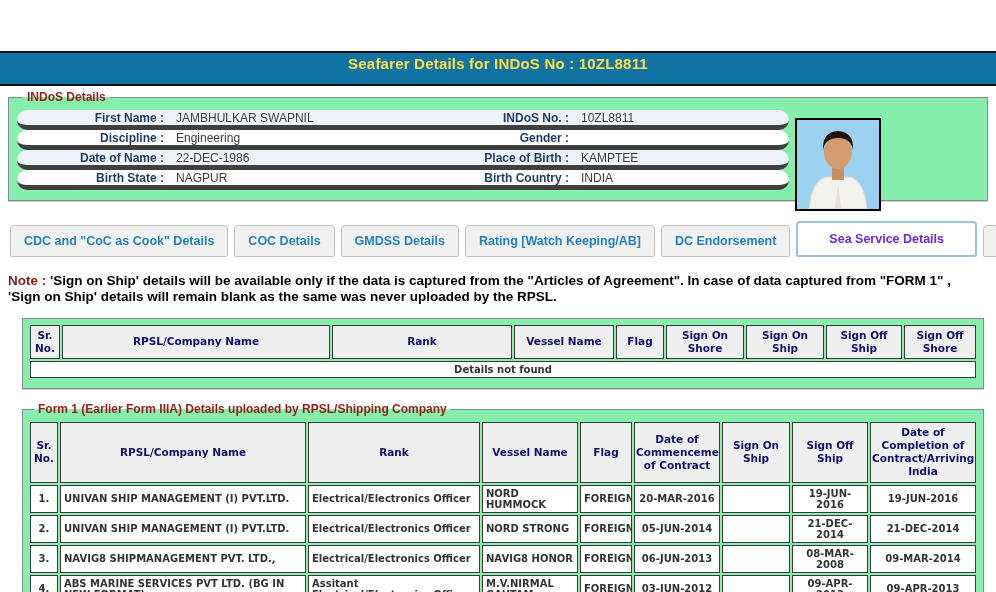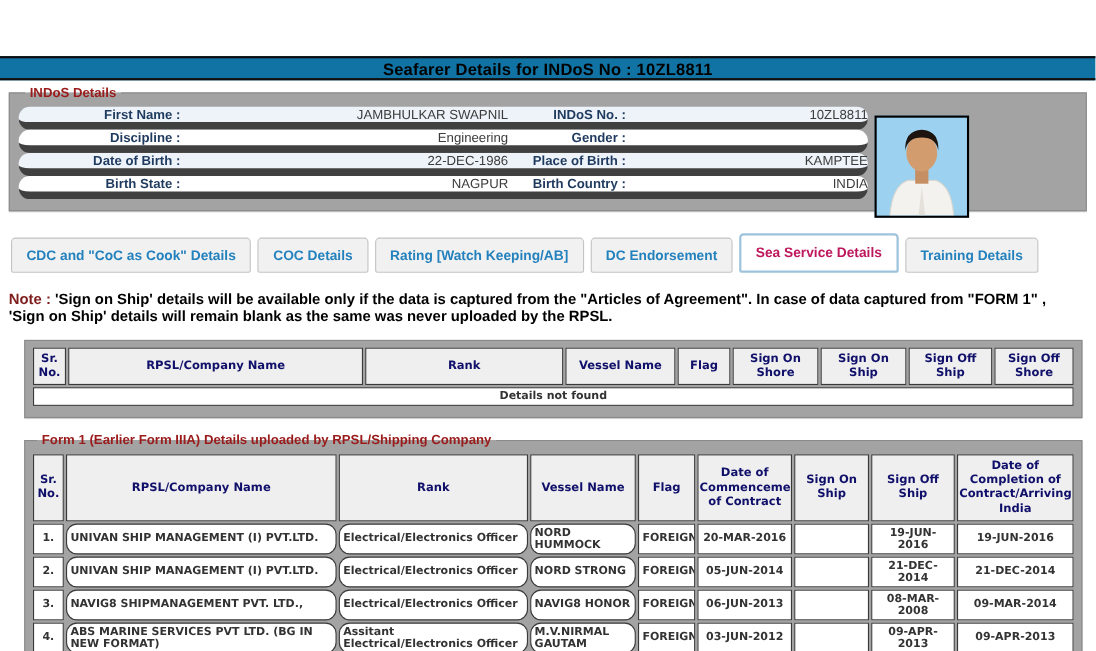--- a/index.html
+++ b/index.html
@@ -1,56 +1,56 @@
 <!DOCTYPE html>
 <html><head>
 <meta charset="utf-8">
 <style>
   * { box-sizing: border-box; margin: 0; padding: 0; }
   html,body { background:#fff; width:996px; height:592px; overflow:hidden;
               font-family:"Liberation Sans", sans-serif; }
 
   
   .title-bar {
-    margin-top:51px; height:22px; background:#1173A3;
+    margin-top:51px; height:35px; background:#1173A3;
     border-top:2px solid #101010; border-bottom:2px solid #101010;
-    color:#000000; font-weight:bold; font-size:15px; text-align:center;
+    color:#fde047; font-weight:bold; font-size:15px; text-align:center;
     line-height:21px; letter-spacing:.2px;
   }
 
   
-  fieldset { border:1px solid #8a8a8a; box-shadow:0 1px 0 #cfcfcf; background:#a3a3a3; }
+  fieldset { border:1px solid #8a8a8a; box-shadow:0 1px 0 #cfcfcf; background:#86efac; }
   legend { color:#9a1b1b; font-weight:bold; font-size:12px; padding:0 4px; margin-left:6px; }
 
   .indos-fs { margin:4px 8px 0 8px; padding:4px 8px 10px 8px; position:relative; min-height:108px; }
   .info-grid { width:772px; margin-top:2px; }
   .info-row {
     display:grid; grid-template-columns:155px 290px 115px 1fr;
-    align-items:center; min-height:20px; border-bottom:7px solid #404040;
+    align-items:center; min-height:20px; border-bottom:5px solid #404040;
     font-size:12px;
     border-radius:10px;
   }
   .info-row:nth-child(odd) { background:#EDF3F9; }
   .info-row:nth-child(even) { background:#fff; }
   .cell-label { text-align:right; font-weight:bold; color:#1F3A5F; padding-right:8px; white-space:nowrap; }
-  .cell-value { text-align:right; color:#3c3c3c; padding-left:4px; white-space:nowrap; }
+  .cell-value { text-align:left; color:#3c3c3c; padding-left:4px; white-space:nowrap; }
   .photo-box {
     position:absolute; right:106px; top:14px; width:86px; height:93px;
     border:2px solid #000; background:#9CD2F0; overflow:hidden;
   }
 
   
   .tabs { margin:20px 0 0 10px; display:flex; align-items:flex-end; }
   .tab {
     background:#f1f1f1; border:1px solid #c3c3c3; border-radius:4px 4px 2px 2px;
     color:#2381BD; font-weight:bold; font-size:12.5px;
     padding:8px 13px; margin-right:6px; cursor:pointer; white-space:nowrap;
   }
   .tab.active {
-    background:#fff; border:2px solid #9DC2DB; color:#be185d; padding:9px 13px;
+    background:#fff; border:2px solid #9DC2DB; color:#6d28d9; padding:9px 31px;
   }
 
   
   .note { margin:16px 10px 0 8px; font-size:13.5px; font-weight:bold; color:#000; line-height:1.18; }
   .note .note-prefix { color:#7f1d1d; }
 
   
   .table-fs { margin:13px 0 0 22px; width:941px; padding:4px 5px 8px 5px; }
   table.data {
     border-collapse:separate; border-spacing:2px; table-layout:fixed; width:930px;
@@ -58,21 +58,21 @@
   }
   table.data td {
     border:1px solid #3a3a3a; background:#fff; overflow:hidden;
     font-size:10px; font-weight:bold; color:#333; padding:2px 3px; vertical-align:middle;
   }
   table.data td.hdr {
     background:#efefef; color:#10106B; text-align:center;
     font-size:10.5px; line-height:1.25; padding:3px 1px;
   }
   td.c { text-align:center; }
-  td.l { text-align:left;border-radius:10px; }
+  td.l { text-align:left; }
   .empty-row td { color:#D00000; text-align:center; font-size:11px; padding:2px; }
   .t1 .rowhdr td { height:30px; }
   .t2 .rowhdr td { height:56px; }
   .t2 tr.datarow td { height:21px; }
 </style>
 </head>
 <body>
 
 <div class="title-bar">Seafarer Details for INDoS No : 10ZL8811</div>
 
@@ -84,21 +84,21 @@
       <span class="cell-value">JAMBHULKAR SWAPNIL</span>
       <span class="cell-label">INDoS No. :</span>
       <span class="cell-value">10ZL8811</span>
     </div>
     <div class="info-row">
       <span class="cell-label">Discipline :</span>
       <span class="cell-value">Engineering</span>
       <span class="cell-label">Gender :</span>
     </div>
     <div class="info-row">
-      <span class="cell-label">Date of Birth :</span>
+      <span class="cell-label">Date of Name :</span>
       <span class="cell-value">22-DEC-1986</span>
       <span class="cell-label">Place of Birth :</span>
       <span class="cell-value">KAMPTEE</span>
     </div>
     <div class="info-row">
       <span class="cell-label">Birth State :</span>
       <span class="cell-value">NAGPUR</span>
       <span class="cell-label">Birth Country :</span>
       <span class="cell-value">INDIA</span>
     </div>
@@ -111,20 +111,21 @@
       <ellipse cx="41" cy="32" rx="14" ry="17" fill="#d39c6e"></ellipse>
       <path d="M26 30 Q25 12 41 11 Q57 12 56 30 Q54 18 41 18 Q28 18 26 30 Z" fill="#1d1410"></path>
       <path d="M38 89 L41 62 L44 89 Z" fill="#e3e1da"></path>
     </svg>
   </div>
 </fieldset>
 
 <div class="tabs">
   <div class="tab">CDC and "CoC as Cook" Details</div>
   <div class="tab">COC Details</div>
+  <div class="tab">GMDSS Details</div>
   <div class="tab">Rating [Watch Keeping/AB]</div>
   <div class="tab">DC Endorsement</div>
   <div class="tab active">Sea Service Details</div>
   <div class="tab">Training Details</div>
 </div>
 
 <div class="note">
   <span class="note-prefix">Note :</span><span> 'Sign on Ship' details will be available only if the data is captured from the "Articles of Agreement". In case of data captured from "FORM 1" , 'Sign on Ship' details will remain blank as the same was never uploaded by the RPSL.</span>
 </div>
 

